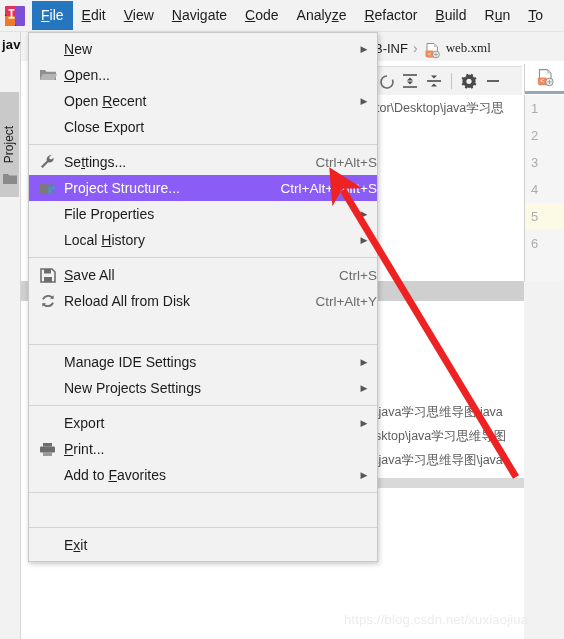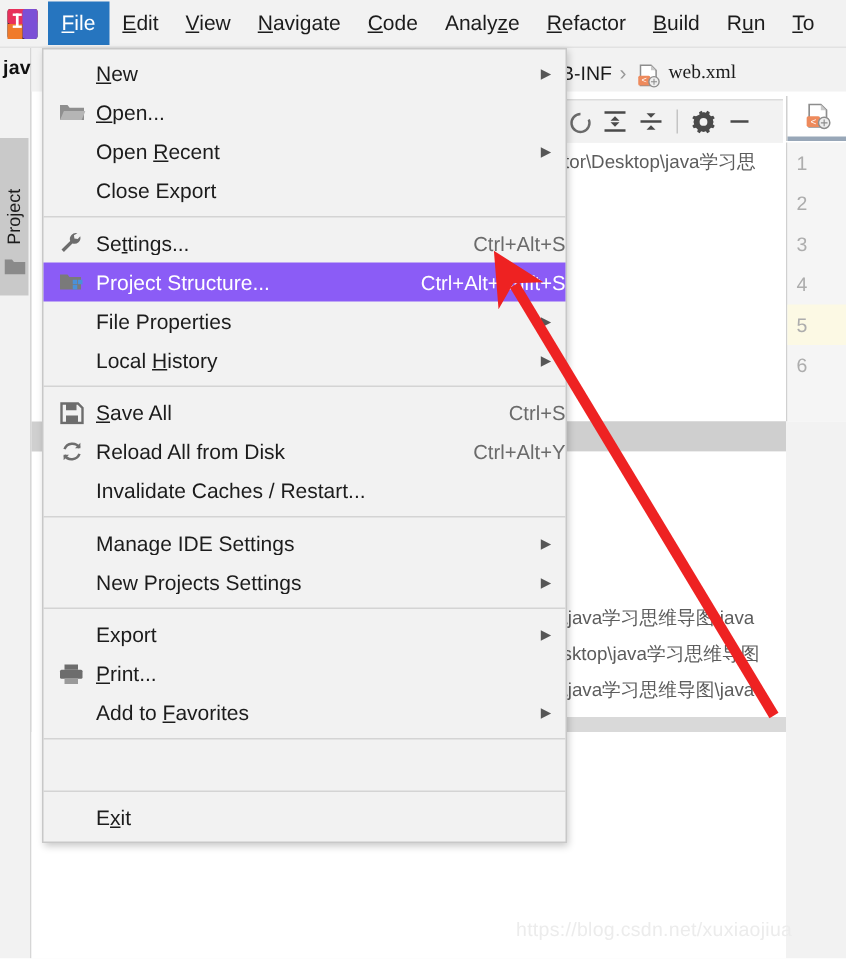--- a/index.html
+++ b/index.html
@@ -515,21 +515,20 @@
           <path d="M13.6 2.2v3.6h-3.6z" fill="#6d6d6d"></path>
           <path d="M2.4 13.8v-3.6h3.6z" fill="#6d6d6d"></path>
         </svg>
       </span>
       <span class="m-label">Reload All from Disk</span>
       <span class="m-shortcut">Ctrl+Alt+Y</span>
     </div>
 
     <div class="menu-row">
       <span class="m-icon"></span>
-      <span class="m-label">Invalidate Caches / Restart...</span>
       <span class="m-arrow empty">▶</span>
     </div>
 
     <div class="menu-sep"></div>
 
     <div class="menu-row">
       <span class="m-icon"></span>
       <span class="m-label">Manage IDE Settings</span>
       <span class="m-arrow">▶</span>
     </div>

